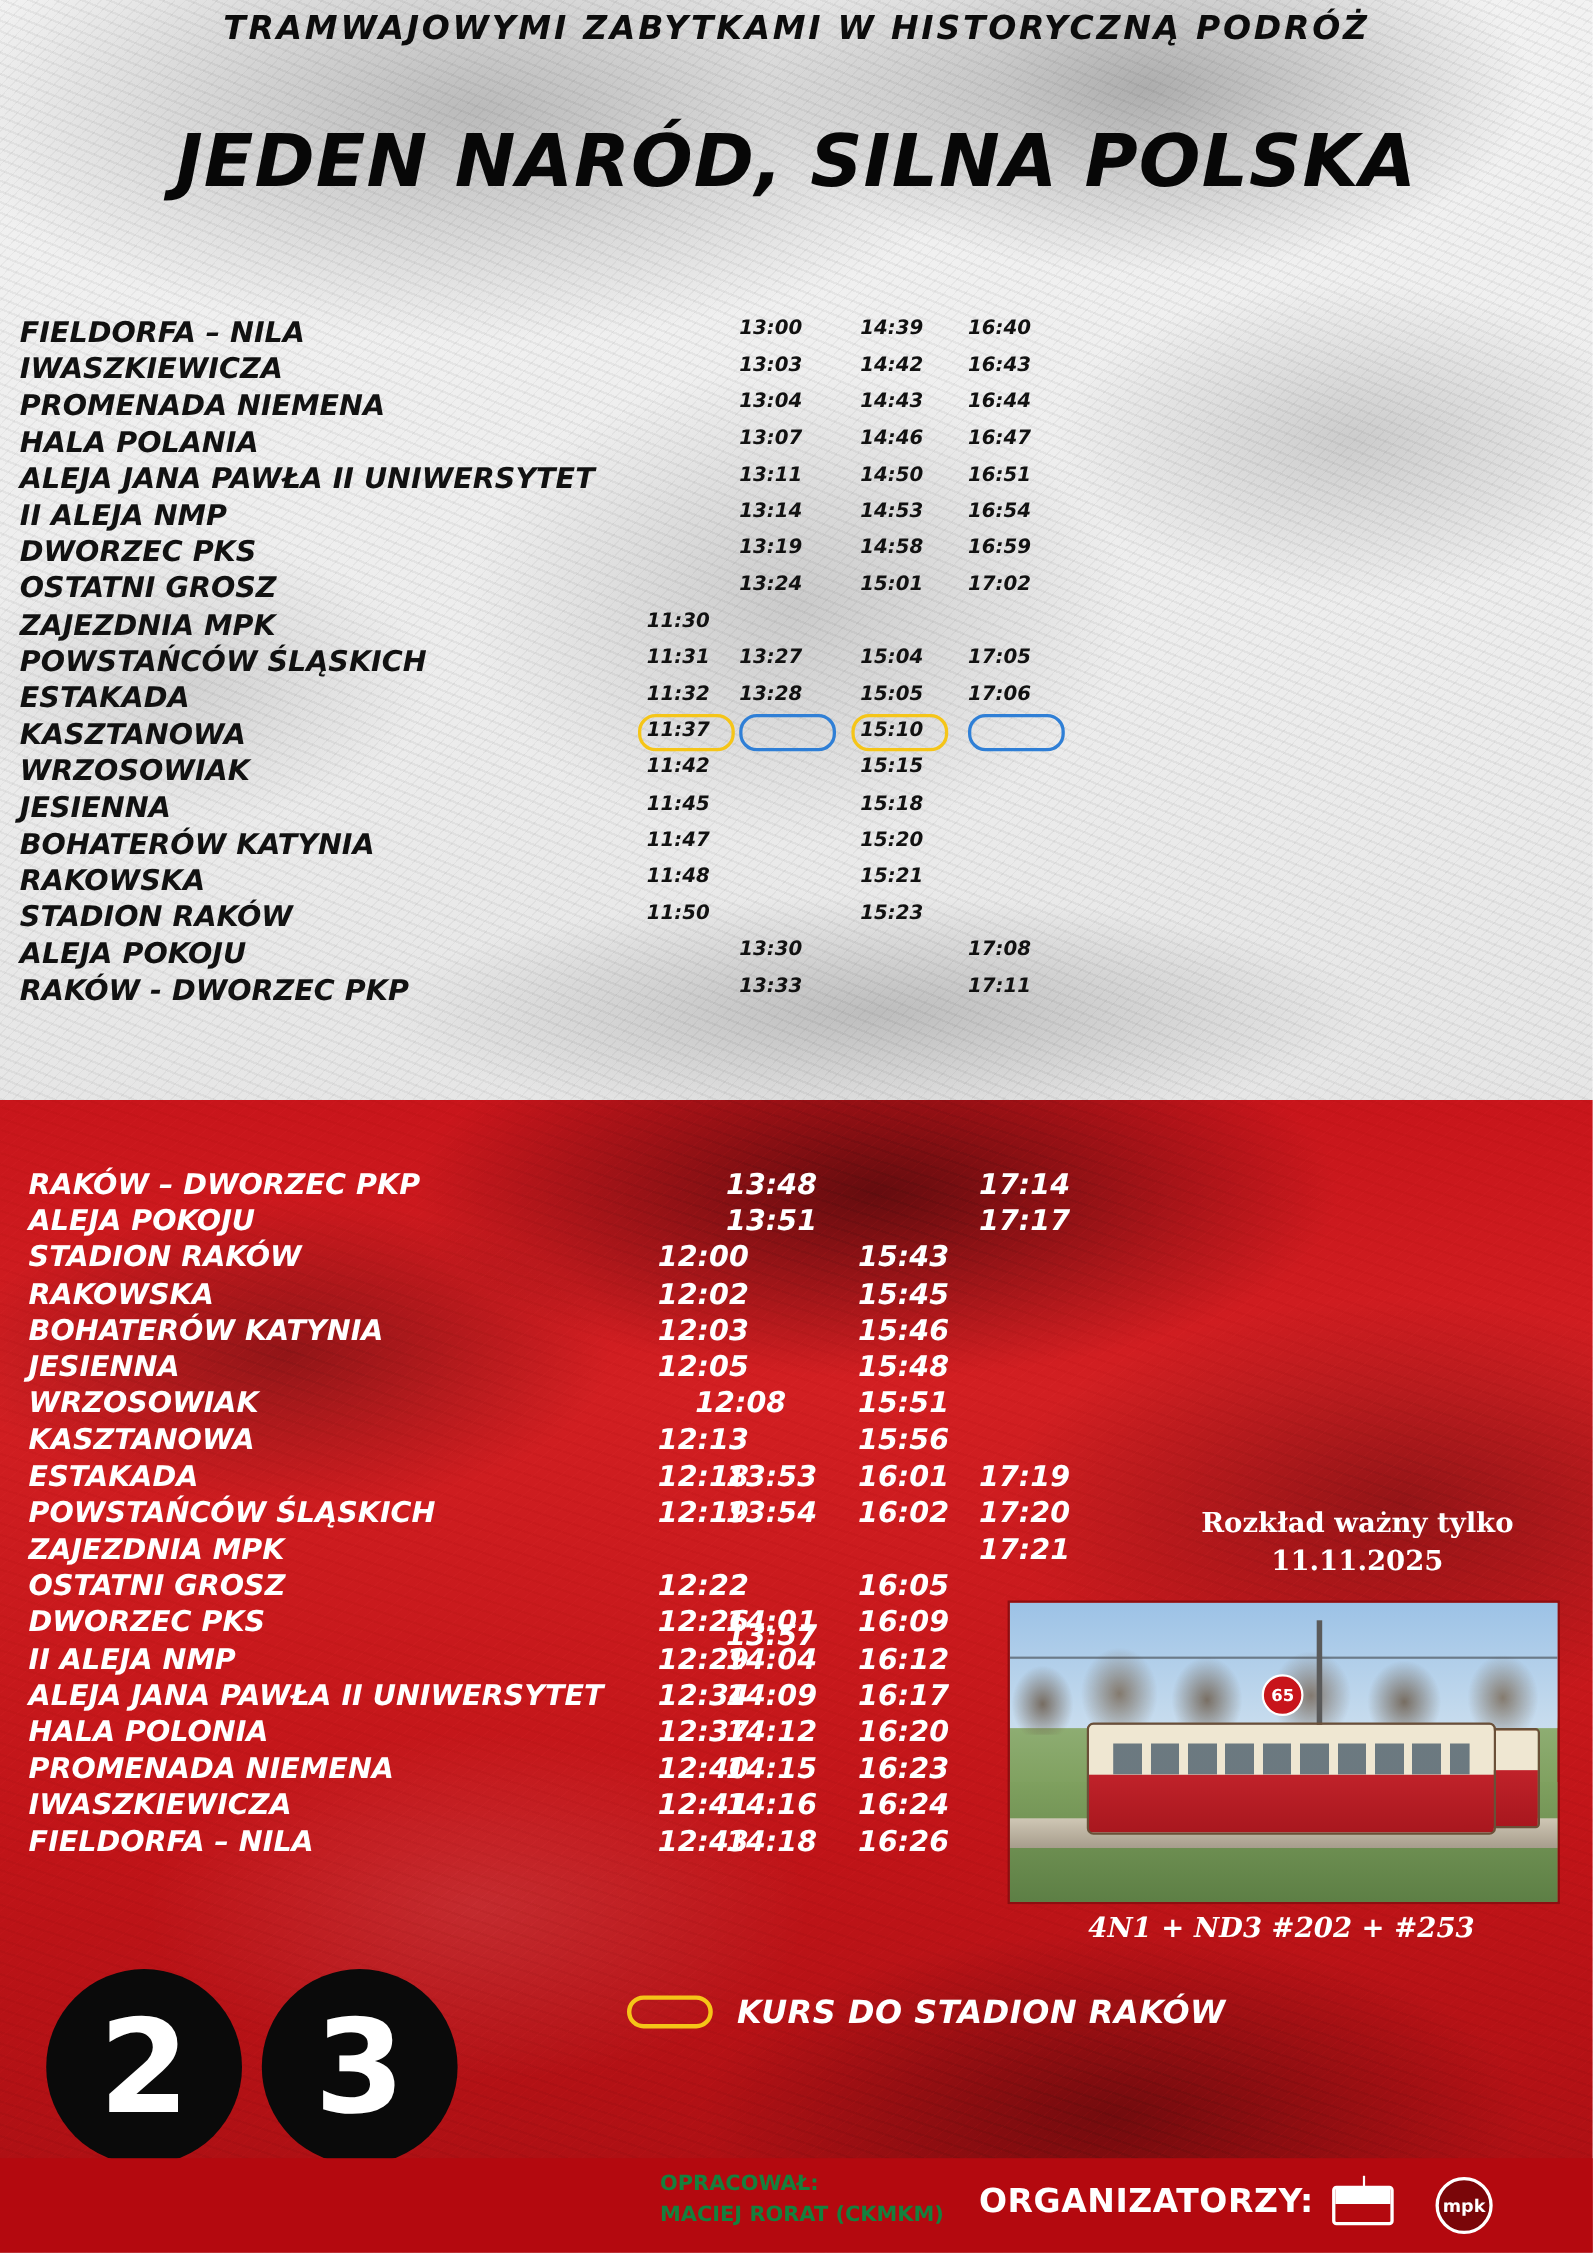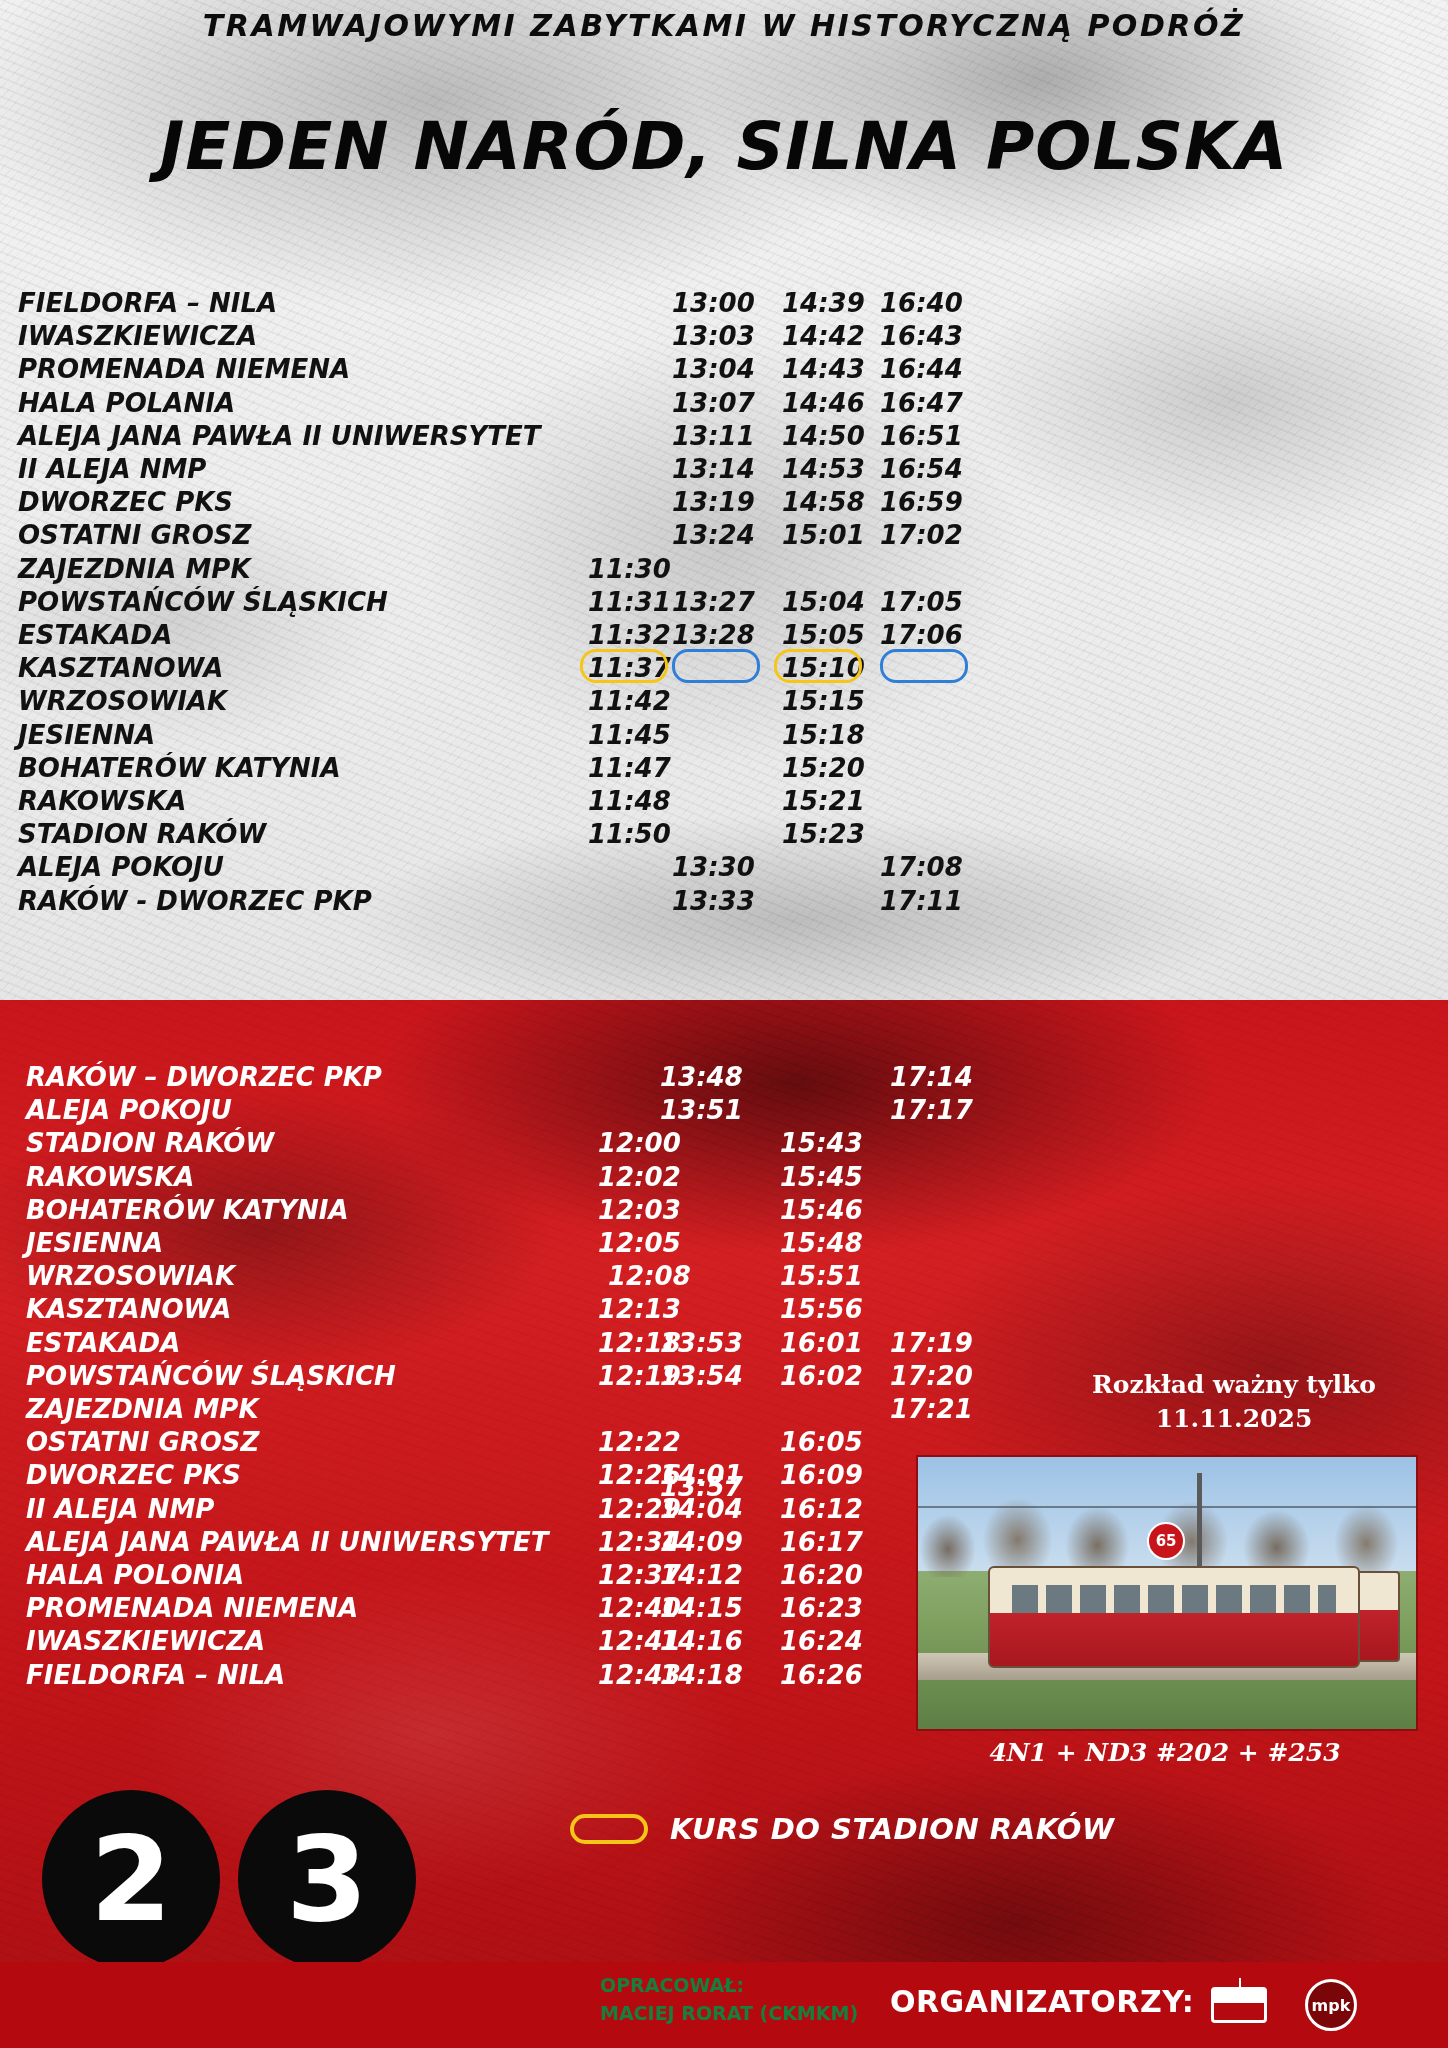--- a/index.html
+++ b/index.html
@@ -73,21 +73,21 @@
     white-space:nowrap;
   }
   .time{
     position:absolute;
     font-family:"DejaVu Sans", sans-serif;
     font-weight:bold;font-style:italic;
     white-space:nowrap;
   }
   
   #top-table .stop{left:18px;font-size:26px;color:#111;}
-  #top-table .time{font-size:26px;color:#111;font-style:italic;}
+  #top-table .time{font-size:18px;color:#111;font-style:italic;}
   
   #bottom-table .stop{left:26px;font-size:26px;color:#fff;}
   #bottom-table .time{font-size:26px;color:#fff;}
 
   
   .pill{
     position:absolute;border-radius:16px;border:3px solid #000;
     box-sizing:border-box;
   }
   .pill.yellow{border-color:#f5c518;}
@@ -300,21 +300,21 @@
       <div class="stop" style="top: 99.6px;">RAKOWSKA</div>
       <div class="time" style="top: 99.6px; left: 598px;">12:02</div>
       <div class="time" style="top: 99.6px; left: 780px;">15:45</div>
       <div class="stop" style="top: 132.8px;">BOHATERÓW KATYNIA</div>
       <div class="time" style="top: 132.8px; left: 598px;">12:03</div>
       <div class="time" style="top: 132.8px; left: 780px;">15:46</div>
       <div class="stop" style="top: 166px;">JESIENNA</div>
       <div class="time" style="top: 166px; left: 598px;">12:05</div>
       <div class="time" style="top: 166px; left: 780px;">15:48</div>
       <div class="stop" style="top: 199.2px;">WRZOSOWIAK</div>
-      <div class="time" style="top: 199.2px; left: 608px; text-align: right;">12:08</div>
+      <div class="time" style="top: 199.2px; left: 632px; text-align: right;">12:08</div>
       <div class="time" style="top: 199.2px; left: 780px;">15:51</div>
       <div class="stop" style="top: 232.4px;">KASZTANOWA</div>
       <div class="time" style="top: 232.4px; left: 598px;">12:13</div>
       <div class="time" style="top: 232.4px; left: 780px;">15:56</div>
       <div class="stop" style="top: 265.6px;">ESTAKADA</div>
       <div class="time" style="top: 265.6px; left: 598px;">12:18</div>
       <div class="time" style="top: 265.6px; left: 660px;">13:53</div>
       <div class="time" style="top: 265.6px; left: 780px;">16:01</div>
       <div class="time" style="top: 265.6px; left: 890px;">17:19</div>
       <div class="stop" style="top: 298.8px;">POWSTAŃCÓW ŚLĄSKICH</div>

